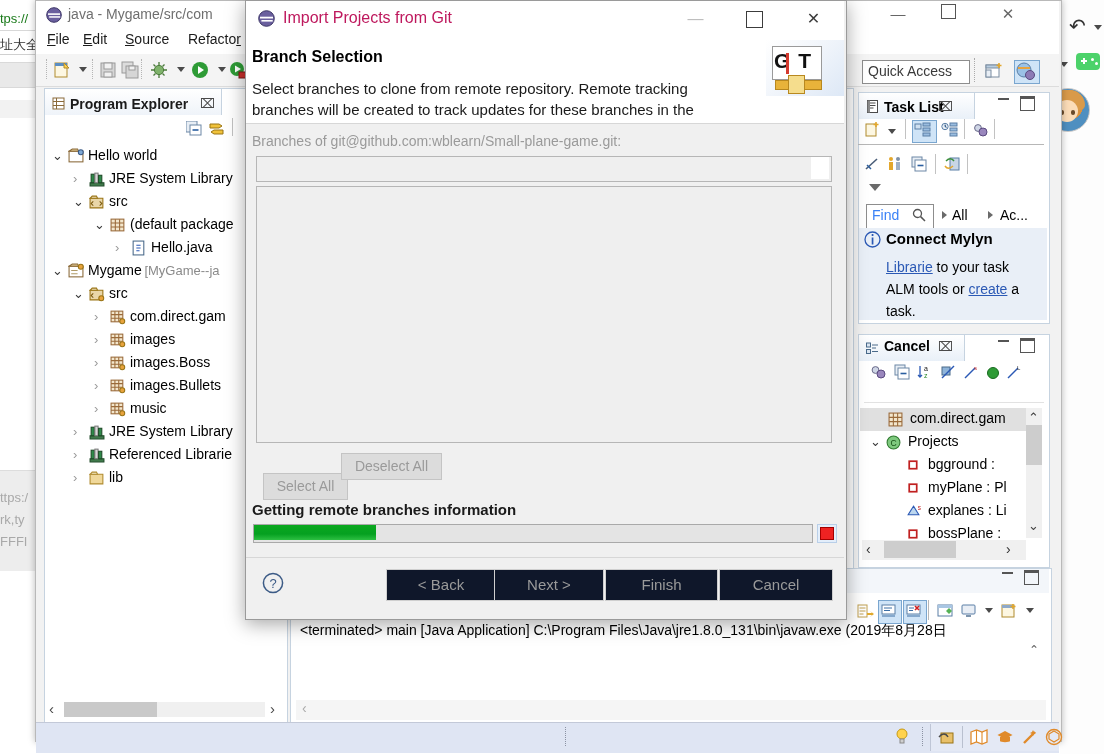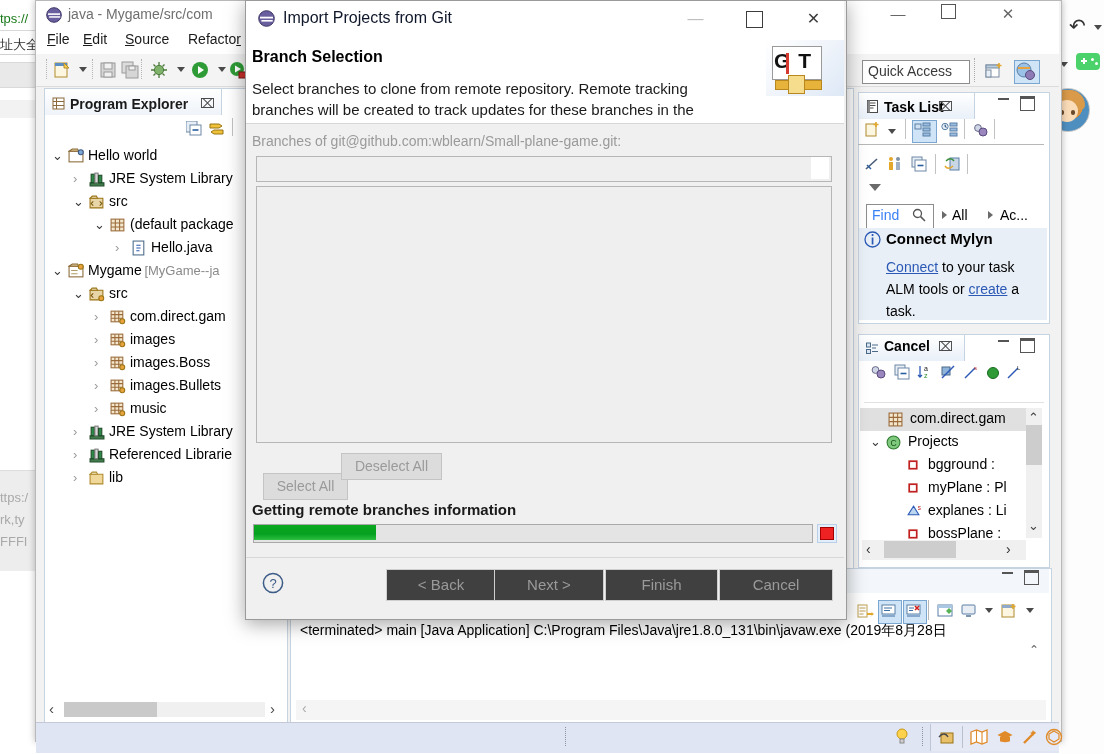--- a/index.html
+++ b/index.html
@@ -131,21 +131,21 @@
   #sb-bulb{left:895px;top:728px;width:14px;height:18px;}
   #sb-sep2{left:922px;top:727px;width:2px;height:19px;border-left:1px dotted #8b92a3;}
   #sb-trayhost{left:930px;top:724px;width:128px;height:27px;background:#e4e9f5;border-left:1px solid #bfc6d6;}
   .sb-ico{top:728px;width:18px;height:18px;}
 
   
   #git-dialog{left:245px;top:0;width:600px;height:618px;background:#f0f0f0;
     border:1px solid #9a9a9a;box-shadow:0 4px 18px rgba(0,0,0,.35);}
   #gd-titlebar{left:246px;top:1px;width:598px;height:36px;background:#fff;}
   #gd-title-icon{left:258px;top:10px;width:17px;height:17px;}
-  #gd-title-text{left:283px;top:9px;font-size:16px;color:#0f172a;white-space:nowrap;}
+  #gd-title-text{left:283px;top:9px;font-size:16px;color:#be185d;white-space:nowrap;}
   .gd-win-btn{top:1px;height:36px;width:59px;line-height:36px;text-align:center;color:#3c3c3c;font-size:16px;}
   #gd-min{left:666px;color:#bdbdbd;}#gd-max{left:725px;}#gd-close{left:784px;}
   #gd-header{left:246px;top:37px;width:598px;height:86px;background:#fff;border-bottom:1px solid #d7d7d7;}
   #gd-heading{left:252px;top:48px;font-size:16px;font-weight:bold;color:#000;}
   #gd-desc1{left:252px;top:80px;font-size:15px;color:#1a1a1a;white-space:nowrap;}
   #gd-desc2{left:252px;top:101px;font-size:15px;color:#1a1a1a;white-space:nowrap;}
   #gd-banner{left:766px;top:40px;width:78px;height:56px;
     background:linear-gradient(135deg,#ffffff 0%,#eef3fa 55%,#dde8f6 100%);}
   #gd-git-box{left:772px;top:46px;width:48px;height:32px;background:#fff;border:1px solid #9a9a9a;}
   #gd-git-text{left:774px;top:49px;font-size:21px;font-weight:bold;letter-spacing:1px;}
@@ -161,21 +161,21 @@
   #gd-selall{left:263px;width:83px;margin-top:20px;}
   #gd-deselall{left:341px;width:99px;}
   #gd-progress-label{left:252px;top:501px;font-size:15px;color:#1a1a1a;white-space:nowrap;font-weight:bold;}
   #gd-progress-track{left:253px;top:524px;width:558px;height:17px;background:#e4e4e4;border:1px solid #a9a9a9;}
   #gd-progress-fill{left:254px;top:525px;width:126px;height:15px;
     background:linear-gradient(#18b32e,#05a020 60%,#2dbf42);}
   #gd-progress-cancel{left:817px;top:524px;width:18px;height:17px;background:#e3eefb;border:1px solid #b9cfe8;}
   #gd-progress-cancel-i{left:820px;top:527px;width:12px;height:11px;background:#ee2222;border:1px solid #a30000;}
   #gd-footer{left:246px;top:557px;width:598px;height:60px;background:#f0f0f0;border-top:1px solid #d7d7d7;}
   #gd-help{left:262px;top:572px;width:22px;height:22px;}
-  .gd-btn{top:569px;height:30px;background:#404040;border:1px solid #cfcfcf;
+  .gd-btn{top:569px;height:30px;background:#0f172a;border:1px solid #cfcfcf;
     font-size:15px;color:#9a9a9a;text-align:center;line-height:30px;}
   #gd-back{left:386px;width:108px;}
   #gd-next{left:494px;width:108px;}
   #gd-finish{left:605px;width:111px;}
   #gd-cancel{left:719px;width:112px;}
 
   .tri-r{width:0;height:0;border-left:5px solid #6a6a6a;border-top:4px solid transparent;border-bottom:4px solid transparent;}
   .tri-d{width:0;height:0;border-top:5px solid #4a4a4a;border-left:4px solid transparent;border-right:4px solid transparent;}
   .chev-r{font-size:13px;color:#9a9a9a;}
   .chev-d{font-size:13px;color:#3a3a3a;}
@@ -586,21 +586,21 @@
 <div class="abs" id="tl-ac">Ac...</div>
 
 <div class="abs" id="tl-connect-box"></div>
 <svg class="abs" style="left:864px;top:231px;width:17px;height:17px" viewBox="0 0 17 17">
   <circle cx="8.5" cy="8.5" r="7.5" fill="none" stroke="#2b59b5" stroke-width="1.3"></circle>
   <rect x="7.7" y="3" width="1.7" height="2" fill="#2b59b5"></rect>
   <rect x="7.7" y="6.5" width="1.7" height="7" fill="#2b59b5"></rect>
 </svg>
 <div class="abs" id="tl-connect-title">Connect Mylyn</div>
 <div class="abs tl-ctext" style="left:886px;top:259px">
-  <span class="tl-link">Connect</span><span> to your task</span>
+  <span class="tl-link">Librarie</span><span> to your task</span>
 </div>
 <div class="abs tl-ctext" style="left:886px;top:281px">
   <span>ALM tools or </span><span class="tl-link">create</span><span> a</span>
 </div>
 <div class="abs tl-ctext" style="left:886px;top:303px">task.</div>
 
 <div class="abs" id="outline-view"></div>
 <div class="abs" id="outline-tab"></div>
 <svg class="abs" id="ol-tab-icon" viewBox="0 0 13 13">
   <rect x="0.5" y="1" width="4" height="4" fill="#dbe6f2" stroke="#4a6a8a"></rect>

